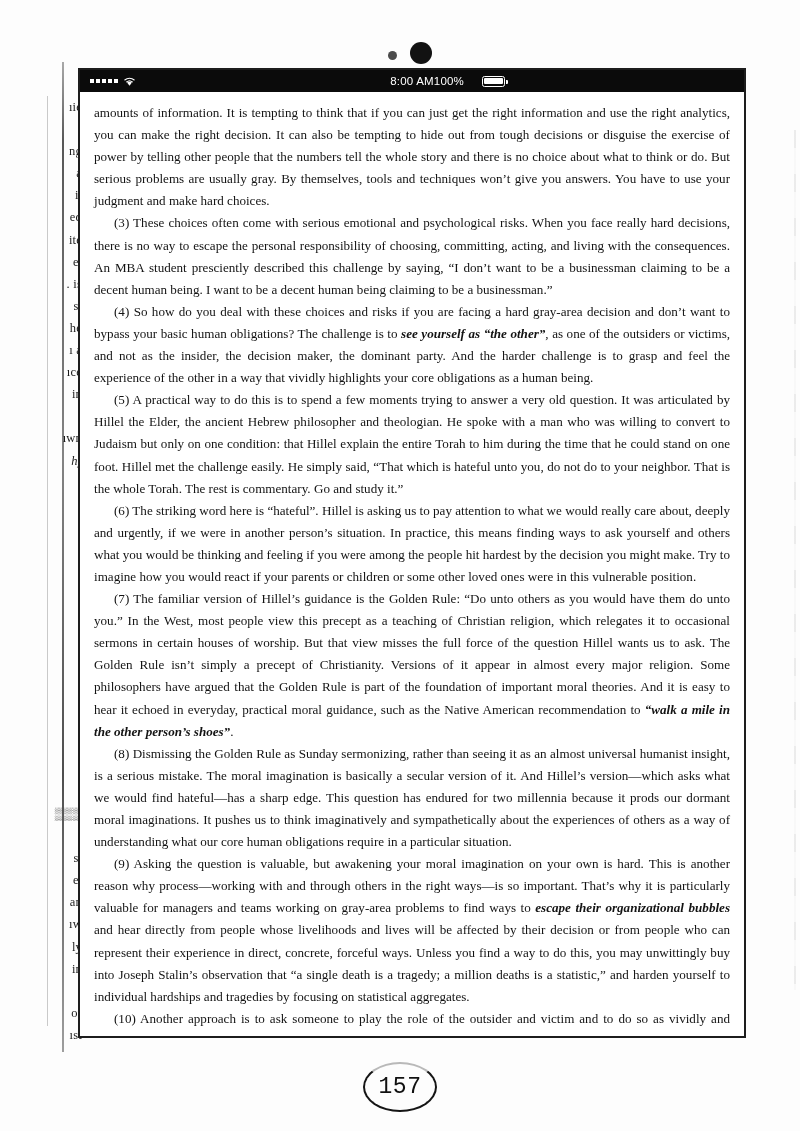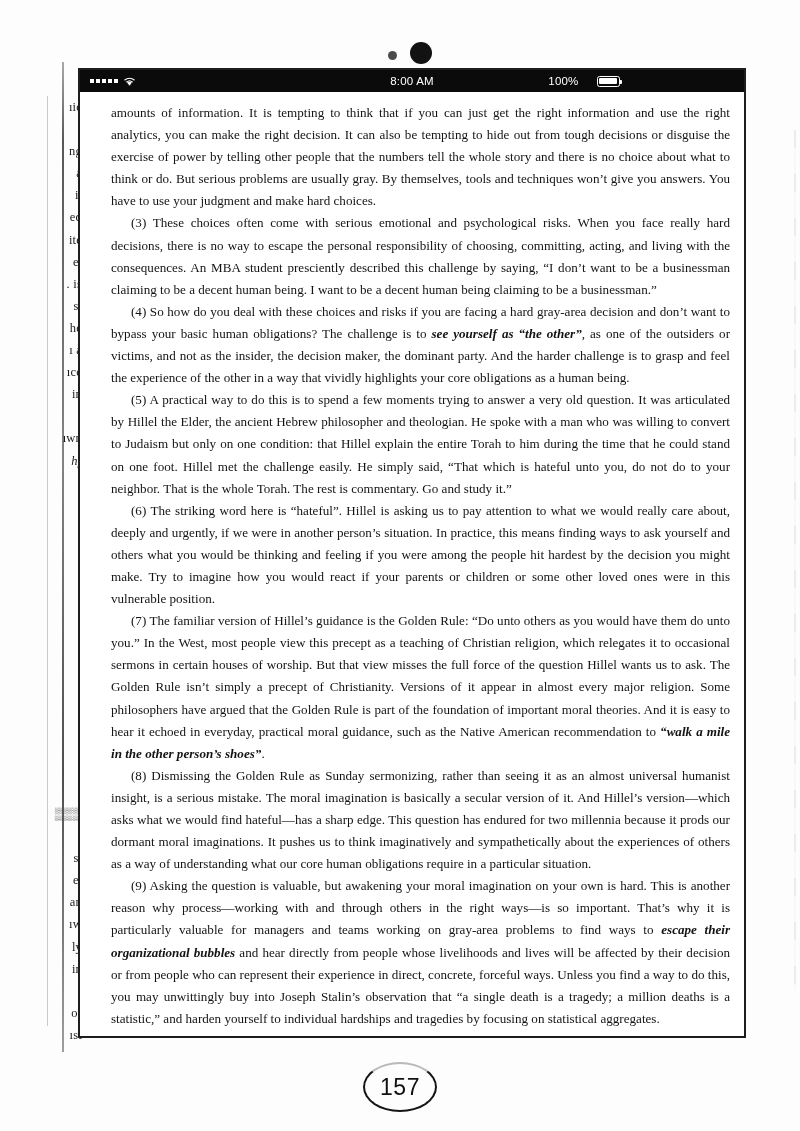--- a/index.html
+++ b/index.html
@@ -107,21 +107,21 @@
     color: #ffffff;
     display: flex;
     align-items: center;
     font-family: "Liberation Sans", sans-serif;
     font-size: 11.5px;
     box-sizing: border-box;
     padding: 8px 10px;
   }
   .sb-left { display: flex; align-items: center; gap: 5px; flex: 1 1 0; }
   .sb-center { flex: 0 0 auto; display: flex; align-items: center; justify-content: center; }
-  .sb-right { display: flex; align-items: center; justify-content: center; gap: 18px; flex: 1 1 0; }
+  .sb-right { display: flex; align-items: center; justify-content: flex-start; gap: 18px; flex: 1 1 0; }
 
   .signal-dots { display: flex; align-items: center; gap: 2px; }
   .signal-dots i {
     display: block;
     width: 4px; height: 4px;
     background: #ffffff;
   }
   .wifi-icon { display: block; width: 13px; height: 11px; }
   .clock-label { letter-spacing: .2px; }
   .battery-pct { letter-spacing: .2px; }
@@ -153,21 +153,20 @@
   
   .reader {
     position: absolute;
     left: 0;
     top: 22px;
     right: 0;
     bottom: 0;
     padding: 10px 14px 4px 14px;
     box-sizing: border-box;
     overflow: hidden;
-    margin-left: 17px;
   }
   .reader p {
     margin: 0;
     font-family: "Liberation Serif", serif;
     font-size: 13.1px;
     line-height: 22.1px;
     text-align: justify;
     text-justify: inter-word;
     color: #131313;
     -webkit-font-smoothing: none;
@@ -188,21 +187,21 @@
     align-items: center;
   }
   .page-number {
     width: 74px;
     height: 50px;
     border: 2.4px solid #151515;
     border-radius: 50%;
     display: flex;
     align-items: center;
     justify-content: center;
-    font-family: Liberation Sans, sans-serif;
+    font-family: Liberation Mono, monospace;
     font-size: 23px;
     letter-spacing: .5px;
     color: #111;
     
     border-top-color: #b9b9b9;
     box-sizing: border-box;
   }
 
   
   .scan-edge {

